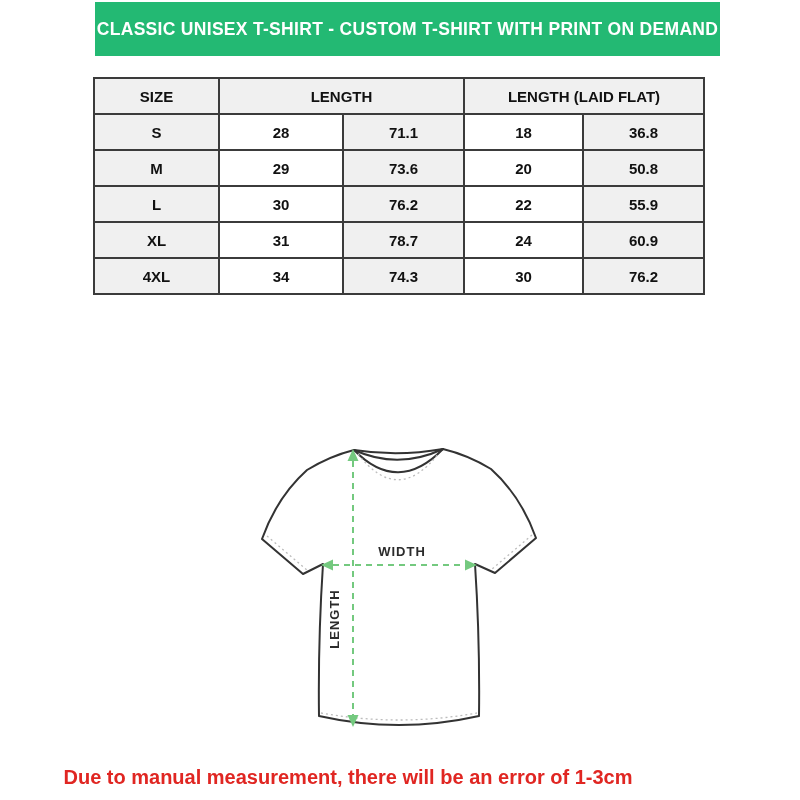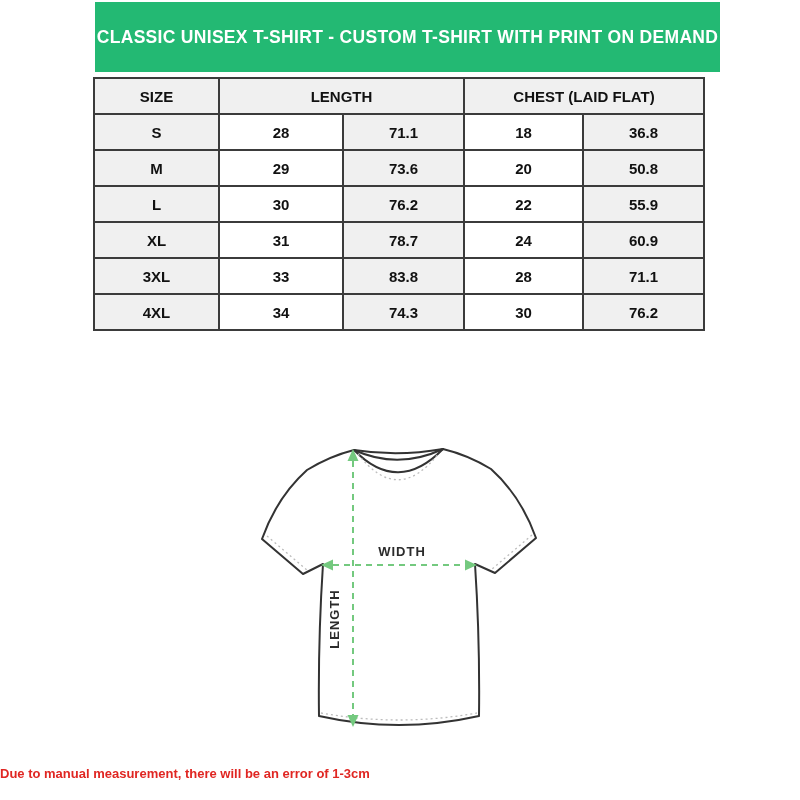--- a/index.html
+++ b/index.html
@@ -10,21 +10,21 @@
     --gray:#f0f0f0;
   }
   *{margin:0;padding:0;box-sizing:border-box;}
   html,body{background:#fff;}
   .page{
     position:relative;width:800px;height:800px;background:#fff;overflow:hidden;
     font-family:"Liberation Sans","DejaVu Sans",sans-serif;
   }
   
   .banner{
-    position:absolute;left:95px;top:2px;width:625px;height:70px;
+    position:absolute;left:95px;top:2px;width:625px;height:54px;
     background:var(--green);color:#fff;
     display:flex;align-items:center;justify-content:center;
     font-weight:bold;font-size:17.5px;letter-spacing:.3px;white-space:nowrap;
   }
   
   table.size-table{
     position:absolute;left:93px;top:77px;width:610px;
     border-collapse:collapse;table-layout:fixed;
   }
   .size-table th,.size-table td{
@@ -40,22 +40,22 @@
   .seam{fill:none;stroke:#333;stroke-width:2;stroke-linecap:round;}
   .stitch{fill:none;stroke:#bcbcbc;stroke-width:1.3;stroke-dasharray:2 3;}
   .dim{fill:none;stroke:var(--arrow-green);stroke-width:2;stroke-dasharray:6 5;}
   .dim-head{fill:var(--arrow-green);stroke:none;}
   .dim-label{
     font-family:"Liberation Sans","DejaVu Sans",sans-serif;
     font-size:13px;font-weight:bold;fill:#2b2b2b;letter-spacing:1px;
   }
   
   .note{
-    position:absolute;left:0;top:766px;width:696px;text-align:left;
-    font-size:13px;font-weight:bold;color:var(--red);
+    position:absolute;left:0;top:766px;width:696px;text-align:center;
+    font-size:20px;font-weight:bold;color:var(--red);
   }
 </style>
 </head>
 <body>
 
 <div class="page">
 
   <header class="banner">
     <span>CLASSIC UNISEX T-SHIRT - CUSTOM T-SHIRT WITH PRINT ON DEMAND</span>
   </header>
@@ -65,21 +65,21 @@
       <col style="width:125px">
         <col style="width:124px">
         <col style="width:121px">
         <col style="width:119px">
         <col style="width:121px">
     </colgroup>
     <thead>
       <tr>
         <th class="gray">SIZE</th>
         <th class="gray" colspan="2">LENGTH</th>
-        <th class="gray" colspan="2">CHEST (LAID FLAT)</th>
+        <th class="gray" colspan="2">LENGTH (LAID FLAT)</th>
       </tr>
     </thead>
     <tbody>
       <tr>
         <td class="gray">S</td>
         <td class="white">28</td>
         <td class="gray">71.1</td>
         <td class="white">18</td>
         <td class="gray">36.8</td>
       </tr>
@@ -96,27 +96,20 @@
         <td class="gray">76.2</td>
         <td class="white">22</td>
         <td class="gray">55.9</td>
       </tr>
       <tr>
         <td class="gray">XL</td>
         <td class="white">31</td>
         <td class="gray">78.7</td>
         <td class="white">24</td>
         <td class="gray">60.9</td>
-      </tr>
-      <tr>
-        <td class="gray">3XL</td>
-        <td class="white">33</td>
-        <td class="gray">83.8</td>
-        <td class="white">28</td>
-        <td class="gray">71.1</td>
       </tr>
       <tr>
         <td class="gray">4XL</td>
         <td class="white">34</td>
         <td class="gray">74.3</td>
         <td class="white">30</td>
         <td class="gray">76.2</td>
       </tr>
     </tbody>
   </table>

